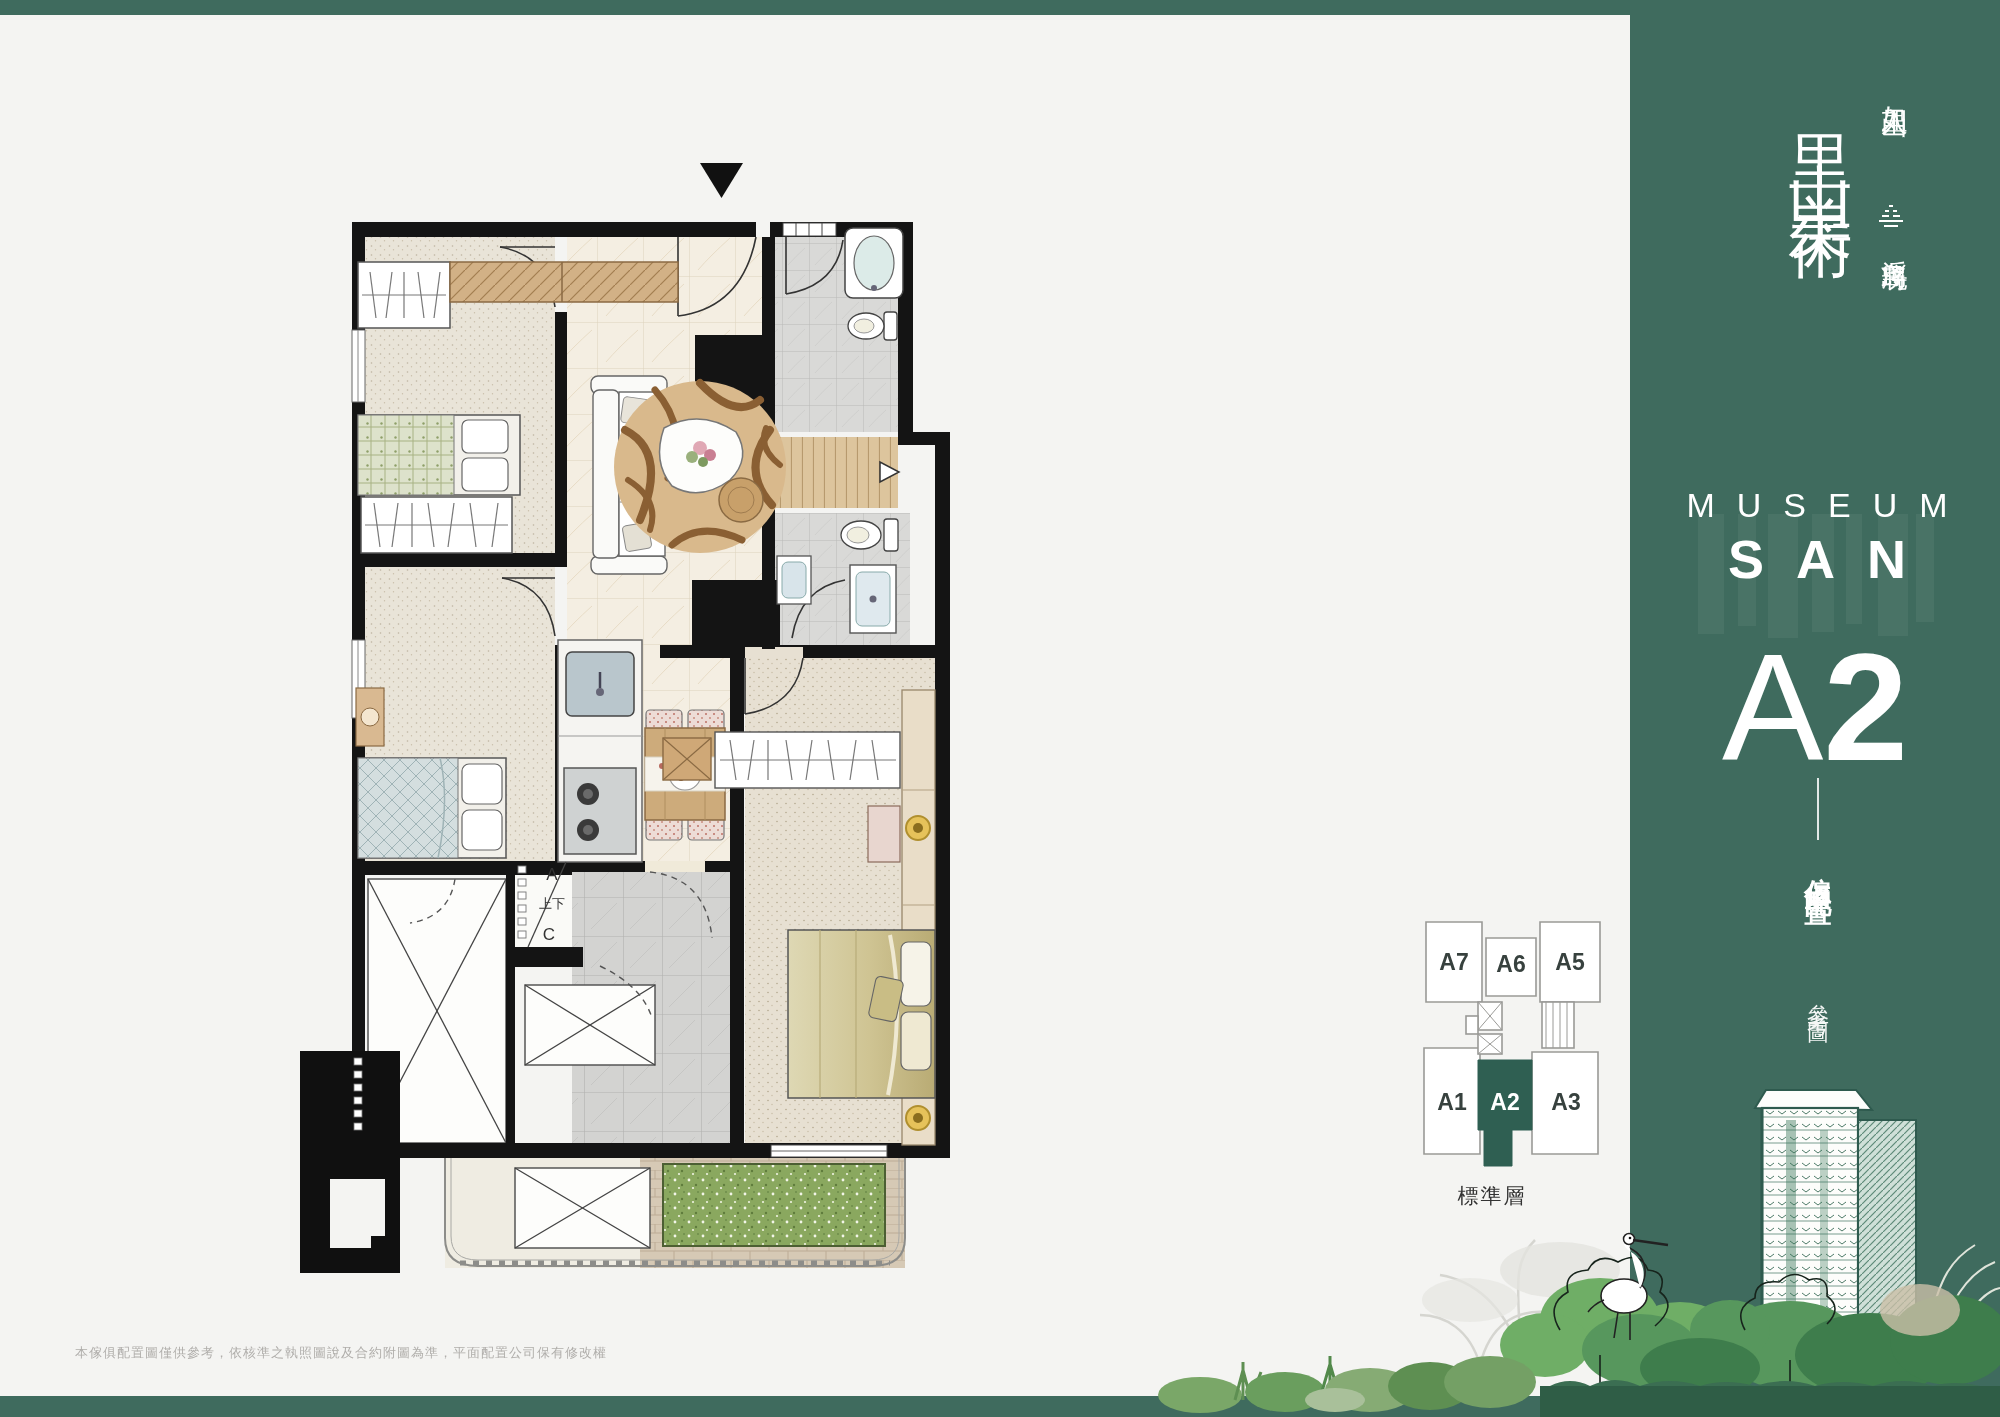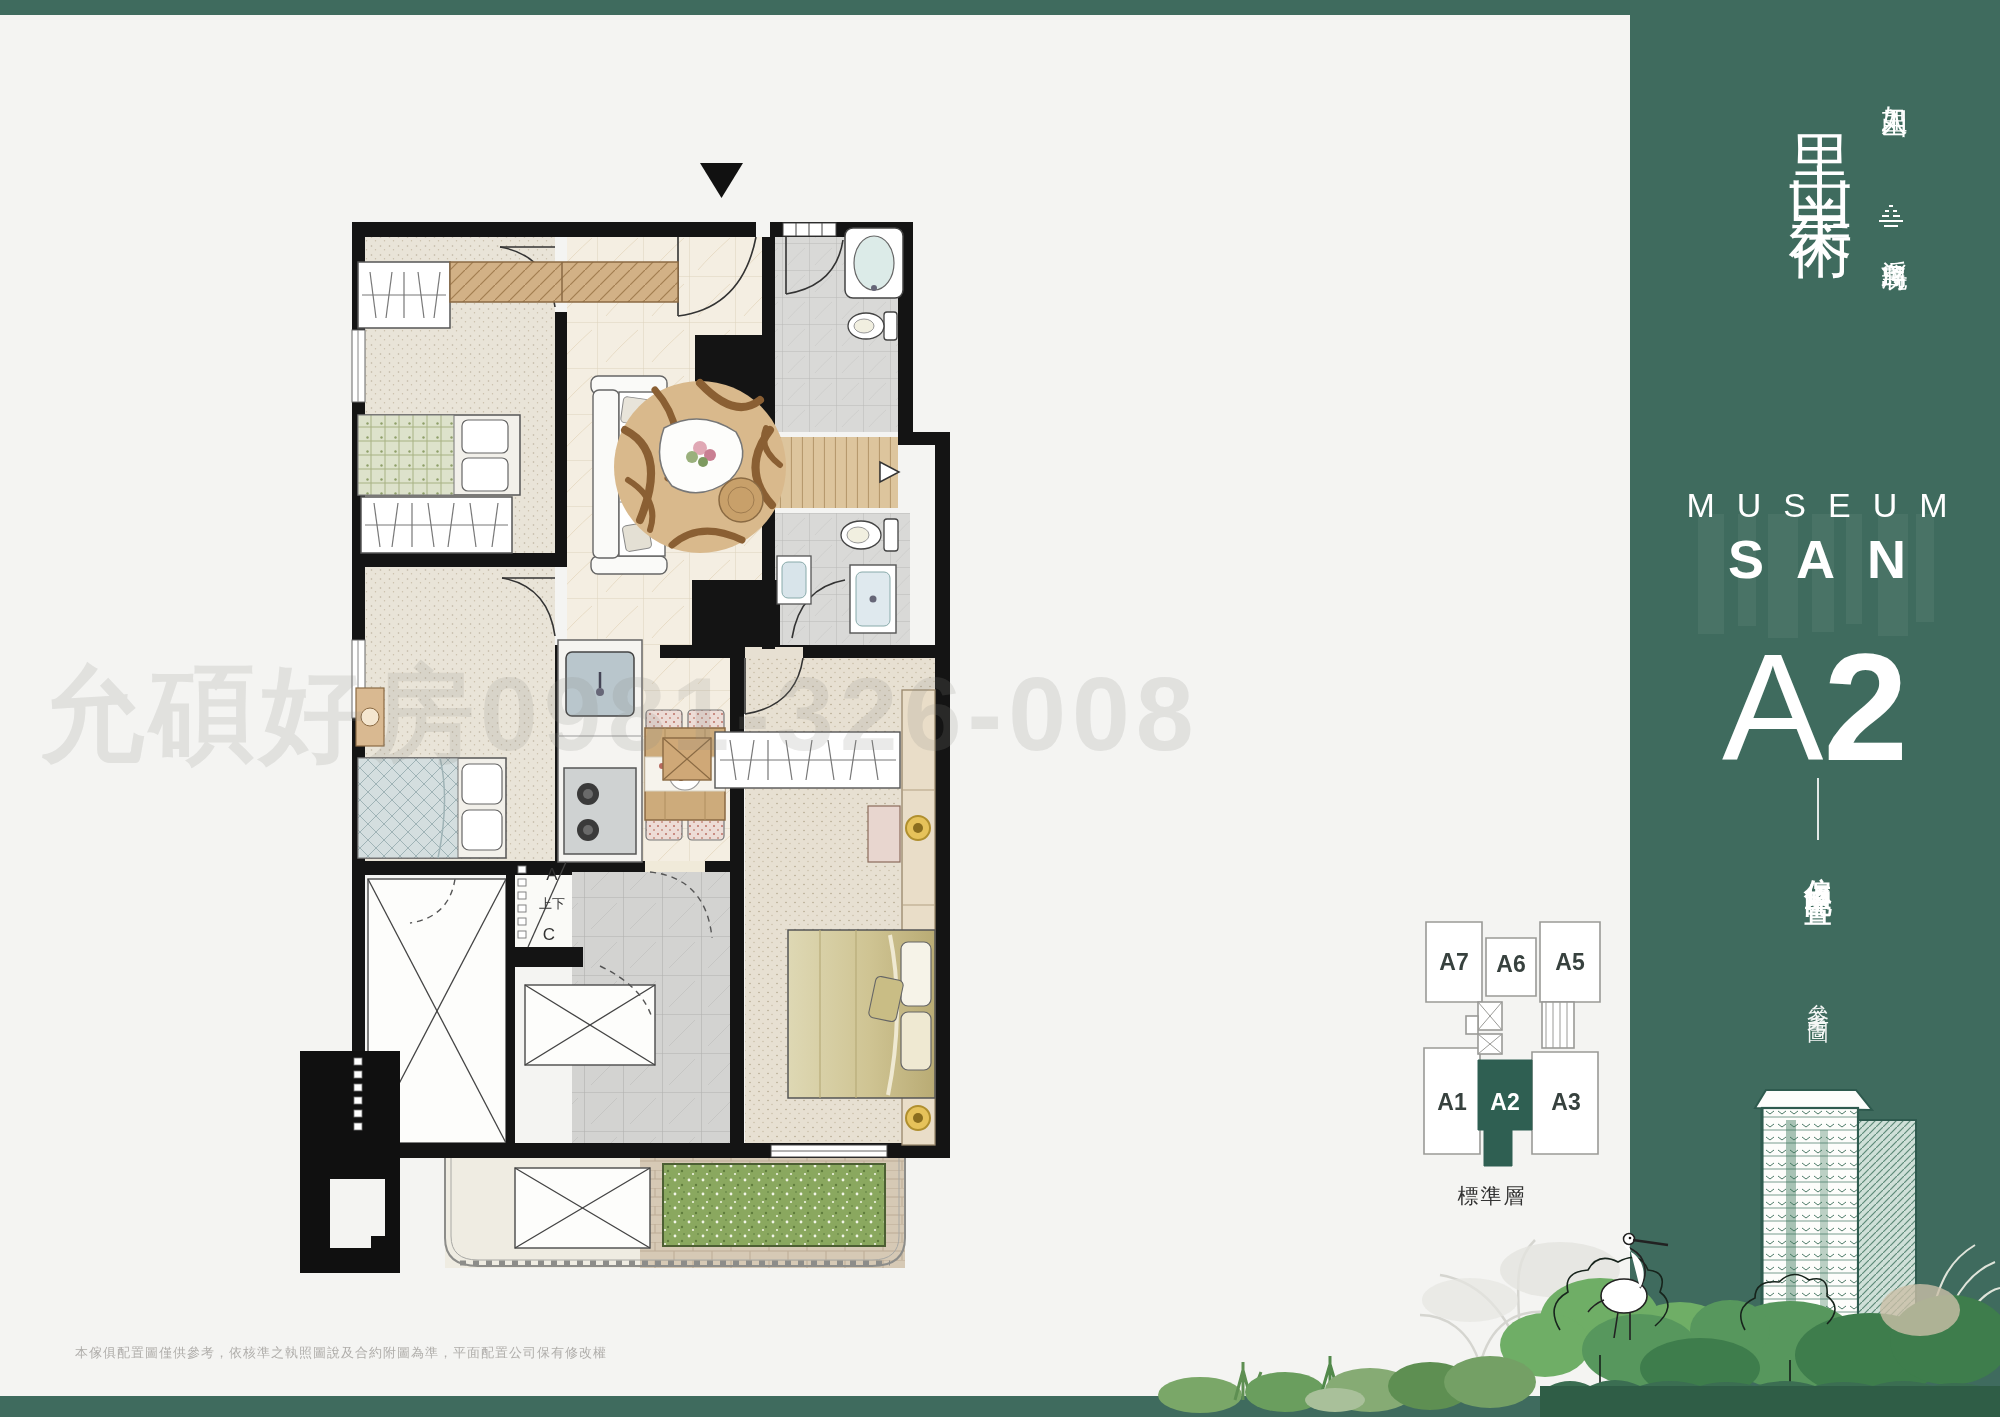--- a/index.html
+++ b/index.html
@@ -411,21 +411,20 @@
         <rect x="518" y="918" width="8" height="7"></rect>
           <rect x="518" y="931" width="8" height="7"></rect>
       </g>
       <line x1="566" y1="862" x2="528" y2="947" stroke="#444" stroke-width="1.3"></line>
       <text x="552" y="880" font-size="17" fill="#333" text-anchor="middle">A</text>
       <text x="552" y="908" font-size="13" fill="#333" text-anchor="middle">上下</text>
       <text x="549" y="940" font-size="17" fill="#333" text-anchor="middle">C</text>
     </g>
   </svg>
 
-  <div class="watermark">允碩好房0981-326-008</div>
 
   <svg class="abs" style="left:1405px;top:910px;z-index:3" width="210" height="305" viewBox="1405 910 210 305">
     <g fill="#ffffff" stroke="#9a9a97" stroke-width="1.6">
       <path d="M1426,922 H1482 V1002 H1426 Z"></path>
       <path d="M1486,938 H1536 V996 H1486 Z"></path>
       <path d="M1540,922 H1600 V1002 H1540 Z"></path>
       <path d="M1424,1048 H1480 V1154 H1424 Z"></path>
       <path d="M1532,1052 H1598 V1154 H1532 Z"></path>
       <rect x="1478" y="1002" width="24" height="28"></rect>
       <rect x="1478" y="1034" width="24" height="20"></rect>

